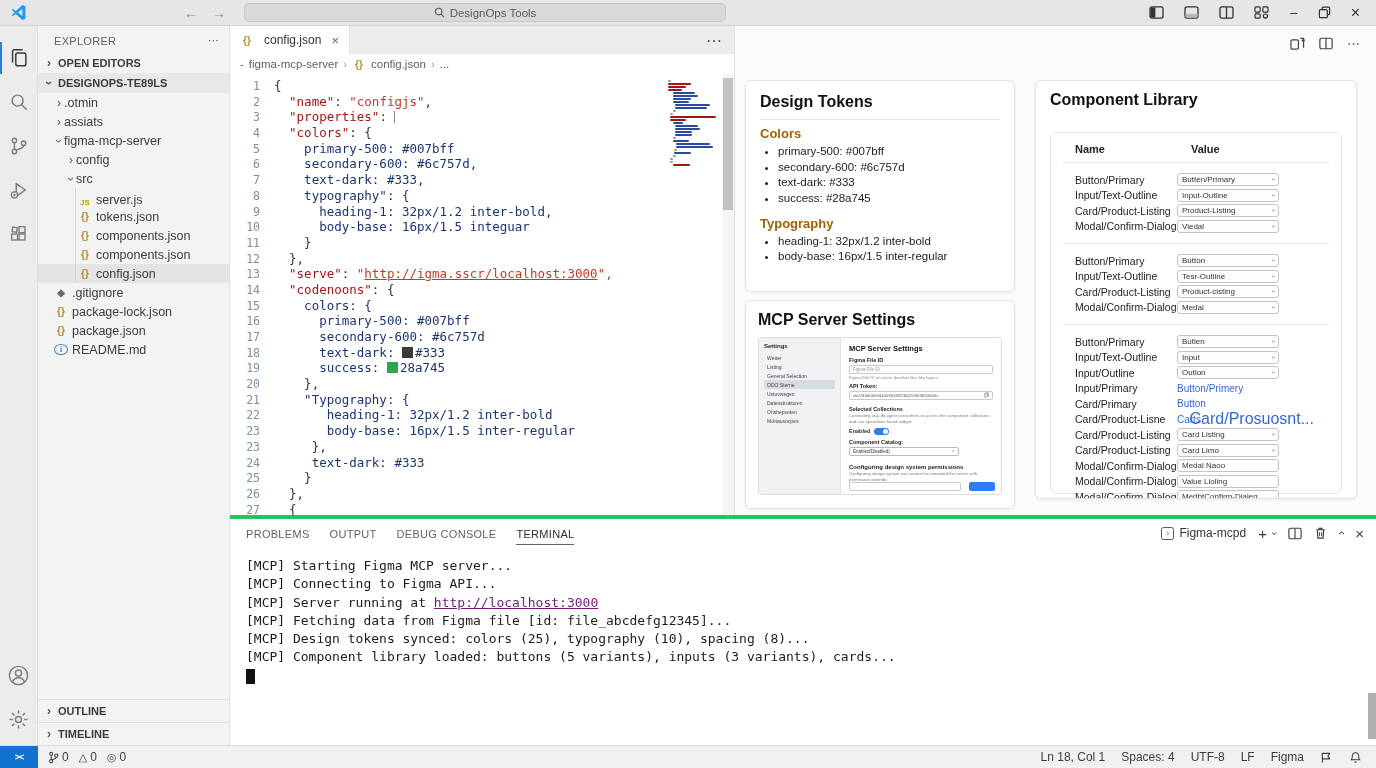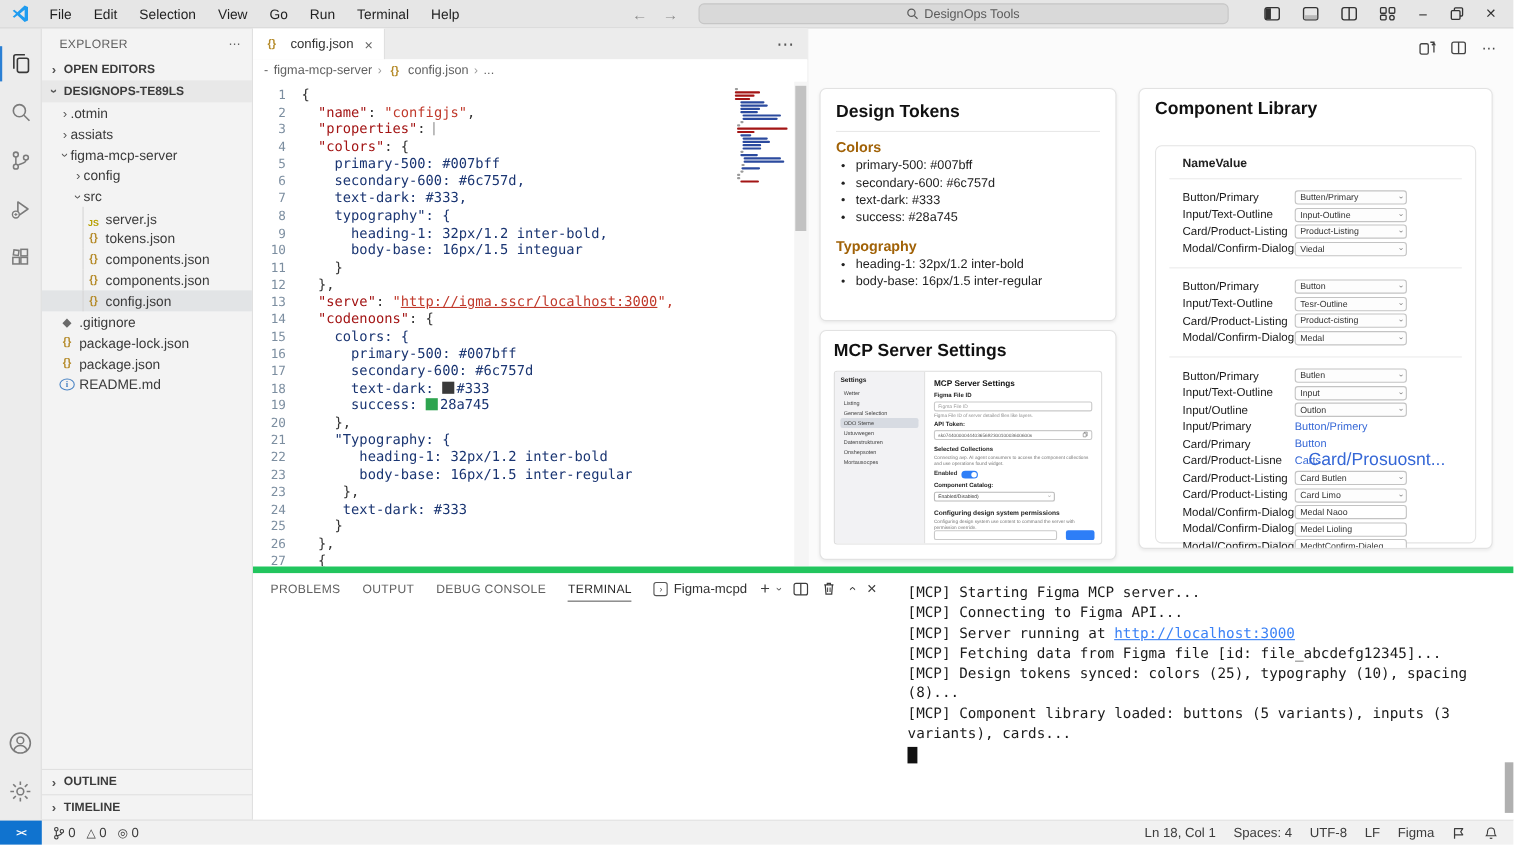--- a/index.html
+++ b/index.html
@@ -106,43 +106,43 @@
   .toggle { width:15px; height:7.5px; border-radius:4px; background:#2e7ef7; position:relative; }
   .toggle::after { content:""; position:absolute; right:1px; top:1px; width:5.5px; height:5.5px; border-radius:50%; background:#fff; }
   .mm-select { width:110px; border:1px solid #b9b9b9; border-radius:2px; height:9px; display:flex; align-items:center; justify-content:space-between; padding:0 3px; font-size:4.5px; color:#333; margin-top:1px; }
   .mm-btn { position:absolute; right:6px; bottom:3px; width:26px; height:9px; background:#2e7ef7; border-radius:2px; }
   .mm-binput { position:absolute; left:8px; bottom:3px; right:40px; height:9px; border:1px solid #c9c9c9; border-radius:2px; background:#fff; }
 
   
   .cl-title { font-size:17px; margin-bottom:23px; }
   .cl-box { border:1px solid #e4e4e4; border-radius:6px; background:#fff; height:362px; padding:8px 12px 6px; position:relative; }
   .cl-head { display:flex; font-size:11px; font-weight:bold; color:#222; padding:2px 0 7px 12px; border-bottom:1px solid #ececec; }
-  .cl-head .c2 { }
+  .cl-head .c2 { margin-left:86px; }
   .lib-group { padding-top:9px; }
   .lib-group + .lib-group { border-top:1px solid #ececec; margin-top:9px; }
   .lib-row { display:flex; align-items:center; height:15.5px; position:relative; padding-left:12px; }
   .lib-name { width:102px; font-size:10.5px; color:#1c1c1c; white-space:nowrap; }
   .lib-select { width:102px; height:13px; border:1px solid #c3c3c3; border-radius:3px; display:flex; align-items:center; justify-content:space-between; padding:0 4px; font-size:8px; color:#333; background:#fdfdfd; }
   .lib-select .sv-ch { font-size:7px; color:#777; transform:rotate(90deg); }
   .lib-input { width:102px; height:13px; border:1px solid #c3c3c3; border-radius:3px; display:flex; align-items:center; padding:0 4px; font-size:8px; color:#333; background:#fff; }
   .lib-link { font-size:10px; color:#3567d6; }
   .lib-extra { position:absolute; right:15px; font-size:16px; color:#3567d6; }
 
   
-  .bottom-panel { flex:1; border-top:6px solid #22c55e; background:#fff; position:relative; display:flex; flex-direction:row; min-height:0; }
+  .bottom-panel { flex:1; border-top:4px solid #22c55e; background:#fff; position:relative; display:flex; flex-direction:column; min-height:0; }
   .bp-tabs { height:28px; display:flex; align-items:center; padding:0 12px 0 16px; gap:20px; }
   .bp-tab { font-size:11px; color:#616161; letter-spacing:.3px; padding:6px 0 4px; border-bottom:1.5px solid transparent; }
   .bp-tab.active { color:#2b2b2b; border-bottom-color:#616161; }
   .bp-right { margin-left:auto; display:flex; align-items:center; gap:12px; color:#3c3c3c; }
   .bp-profile { display:flex; align-items:center; gap:5px; font-size:12px; color:#333; }
   .term-box-icon { width:13px; height:13px; border:1px solid #555; border-radius:2.5px; font-size:8px; display:flex; align-items:center; justify-content:center; color:#555; }
   .bp-plus { font-size:15px; }
   .bp-chev { font-size:10px; color:#555; transform:rotate(90deg); display:inline-block; margin-left:-6px; }
   .terminal { flex:1; padding:10px 0 0 16px; font-family:"DejaVu Sans Mono", monospace; font-size:13px; line-height:18.3px; color:#1b1b1b; overflow:hidden; }
-  .t-line a { color:#3b82f6; text-decoration:underline; }
+  .t-line a { color:#701a75; text-decoration:underline; }
   .t-cursor { width:9px; height:15px; background:#111; margin-top:2px; }
   .win-scroll-thumb { position:absolute; right:0; bottom:6px; width:8px; height:46px; background:#b0b0b0; }
 
   
   .statusbar { height:23px; background:#f1f1f1; border-top:1px solid #dcdcdc; display:flex; align-items:center; font-size:12px; color:#3c3c3c; flex:0 0 23px; }
   .sb-remote { width:38px; height:100%; background:#1073cf; color:#fff; display:flex; align-items:center; justify-content:center; font-size:9px; font-weight:bold; letter-spacing:-1px; }
   .sb-left { display:flex; align-items:center; gap:10px; padding-left:10px; }
   .sb-item { display:flex; align-items:center; gap:3px; }
   .sb-right { margin-left:auto; display:flex; align-items:center; gap:16px; padding-right:14px; }
   .glyph { font-size:11px; color:#3c3c3c; }
@@ -152,30 +152,20 @@
 <body>
 
 <div class="window">
 
   <div class="titlebar">
     <span class="tb-logo">
       <svg class="ic" width="17" height="17" viewBox="0 0 24 24">
           <path fill="#1f9cf0" d="M17.5 1.5 8.2 10 4.3 7 2.2 8l4.3 4-4.3 4 2.1 1 3.9-3 9.3 8.5 4.3-1.8V3.3L17.5 1.5zM17.5 7v10l-6.2-5 6.2-5z"></path>
         </svg>
     </span>
-    <div class="menus" id="menus">
-        <div class="menu-item">File</div>
-        <div class="menu-item">Edit</div>
-        <div class="menu-item">Selection</div>
-        <div class="menu-item">View</div>
-        <div class="menu-item">Go</div>
-        <div class="menu-item">Run</div>
-        <div class="menu-item">Terminal</div>
-        <div class="menu-item">Help</div>
-      </div>
     <div class="nav-arrows">
       <span>←</span>
       <span>→</span>
     </div>
     <div class="searchbox">
       <svg class="ic" width="11" height="11" viewBox="0 0 12 12">
           <circle cx="5" cy="5" r="3.6" fill="none" stroke="#5a5a5a" stroke-width="1.2"></circle>
           <line x1="7.8" y1="7.8" x2="11" y2="11" stroke="#5a5a5a" stroke-width="1.2"></line>
         </svg>
       <span>DesignOps Tools</span>
@@ -613,38 +603,38 @@
                       <a class="lib-link">Button</a>
                     </div>
                     <div class="lib-row">
                       <span class="lib-name">Card/Product-Lisne</span>
                       <a class="lib-link">Carts</a>
                       <span class="lib-extra">Card/Prosuosnt...</span>
                     </div>
                     <div class="lib-row">
                       <span class="lib-name">Card/Product-Listing</span>
                       <div class="lib-select">
-                        <span>Card Butlen</span>
+                        <span>Card Listing</span>
                         <span class="sv-ch">›</span>
                       </div>
                     </div>
                     <div class="lib-row">
                       <span class="lib-name">Card/Product-Listing</span>
                       <div class="lib-select">
                         <span>Card Limo</span>
                         <span class="sv-ch">›</span>
                       </div>
                     </div>
                     <div class="lib-row">
                       <span class="lib-name">Modal/Confirm-Dialog</span>
                       <div class="lib-input">Medal Naoo</div>
                     </div>
                     <div class="lib-row">
                       <span class="lib-name">Modal/Confirm-Dialog</span>
-                      <div class="lib-input">Medel Lioling</div>
+                      <div class="lib-input">Value Lioling</div>
                     </div>
                     <div class="lib-row">
                       <span class="lib-name">Modal/Confirm-Dialog</span>
                       <div class="lib-input">MedbtConfirm-Dialeg</div>
                     </div>
                     <div class="lib-row">
                       <span class="lib-name">Modal/Confirm-Dialog</span>
                       <div class="lib-input">MeabyConfirm-Dialog</div>
                     </div>
                   </div>

